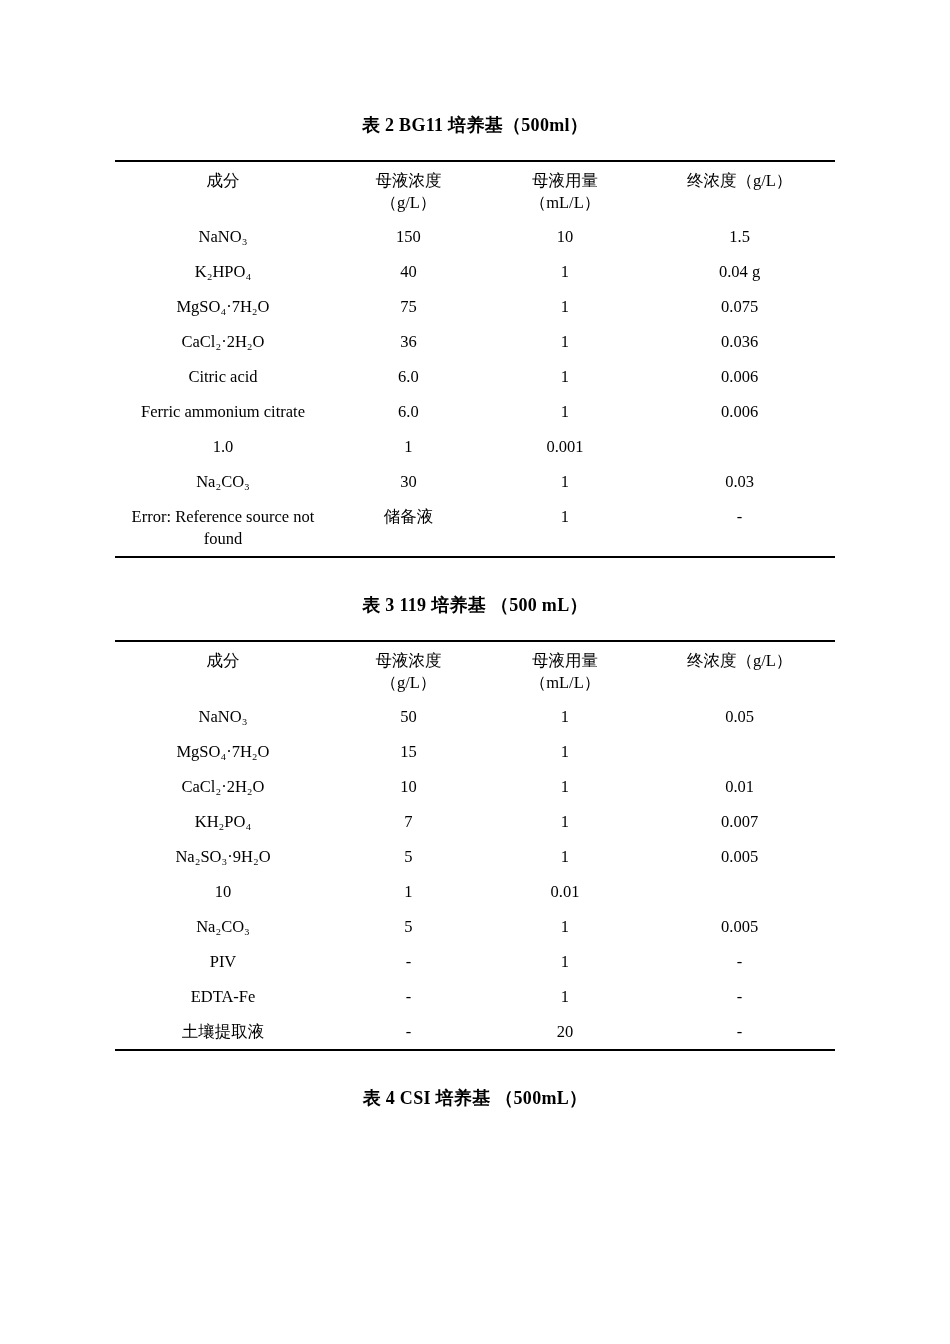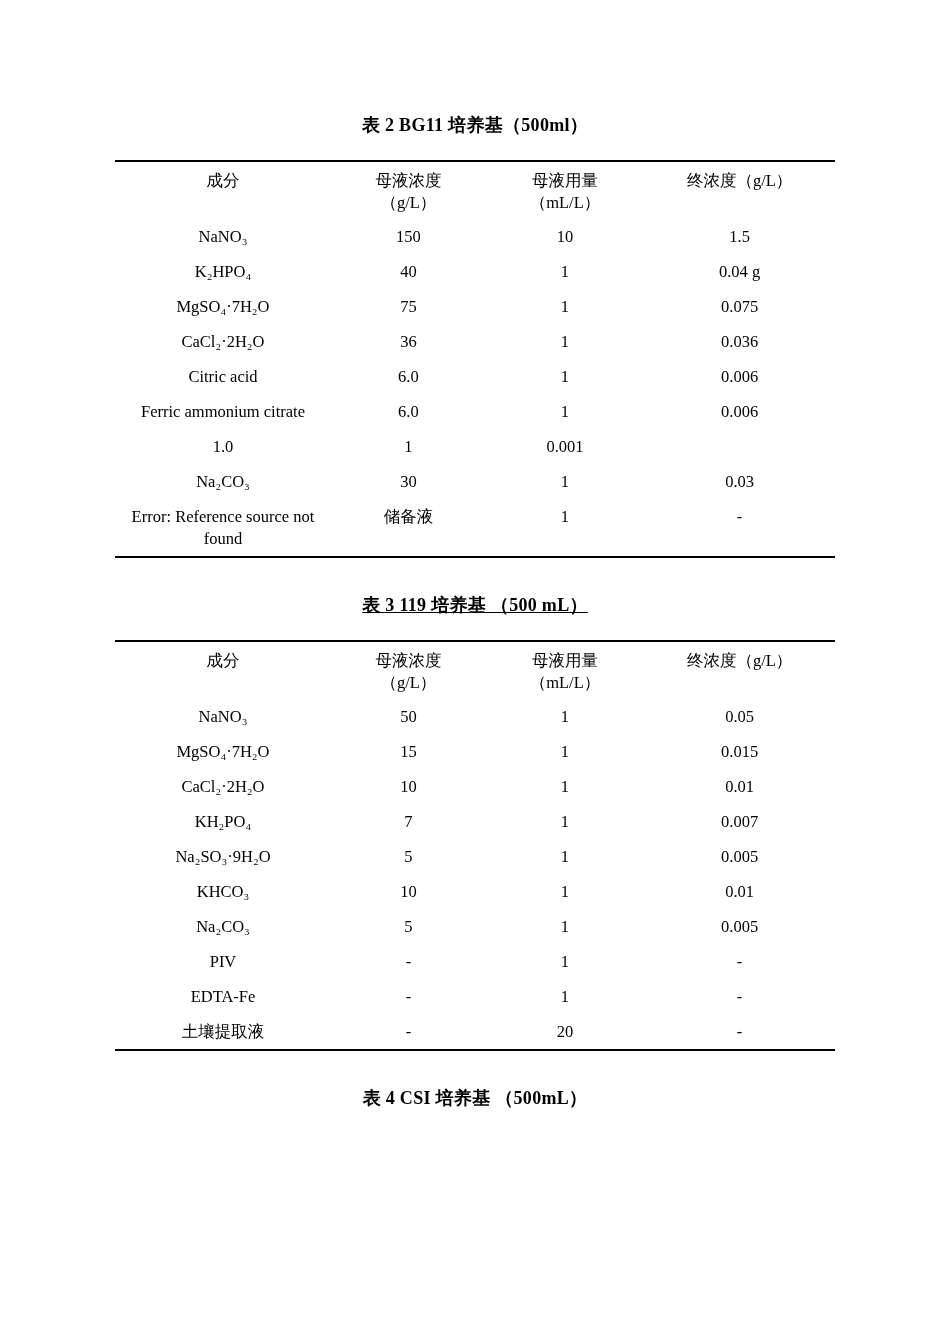--- a/index.html
+++ b/index.html
@@ -16,21 +16,21 @@
     padding-top: 114px;
   }
   .tbl-title {
     font-size: 18px;
     font-weight: bold;
     text-align: center;
     line-height: 22px;
     letter-spacing: 0.3px;
   }
   .title-1 { margin: 0 0 24px 0; }
-  .title-2 { margin: 36px 0 24px 0; text-decoration: underline; }
+  .title-2 { margin: 36px 0 24px 0; }
   .title-3 { margin: 36px 0 12px 0; }
   .tbl {
     border-top: 2px solid #000000;
     border-bottom: 2px solid #000000;
   }
   .trow {
     display: grid;
     grid-template-columns: 30% 21.5% 22% 26.5%;
   }
   .tcell {
@@ -144,42 +144,40 @@
       <div class="trow">
         <div class="tcell">NaNO₃</div>
         <div class="tcell">50</div>
         <div class="tcell">1</div>
         <div class="tcell">0.05</div>
       </div>
       <div class="trow">
         <div class="tcell">MgSO₄·7H₂O</div>
         <div class="tcell">15</div>
         <div class="tcell">1</div>
-        <div class="tcell">0.015</div>
       </div>
       <div class="trow">
         <div class="tcell">CaCl₂·2H₂O</div>
         <div class="tcell">10</div>
         <div class="tcell">1</div>
         <div class="tcell">0.01</div>
       </div>
       <div class="trow">
         <div class="tcell">KH₂PO₄</div>
         <div class="tcell">7</div>
         <div class="tcell">1</div>
         <div class="tcell">0.007</div>
       </div>
       <div class="trow">
         <div class="tcell">Na₂SO₃·9H₂O</div>
         <div class="tcell">5</div>
         <div class="tcell">1</div>
         <div class="tcell">0.005</div>
       </div>
       <div class="trow">
-        <div class="tcell">KHCO₃</div>
         <div class="tcell">10</div>
         <div class="tcell">1</div>
         <div class="tcell">0.01</div>
       </div>
       <div class="trow">
         <div class="tcell">Na₂CO₃</div>
         <div class="tcell">5</div>
         <div class="tcell">1</div>
         <div class="tcell">0.005</div>
       </div>

